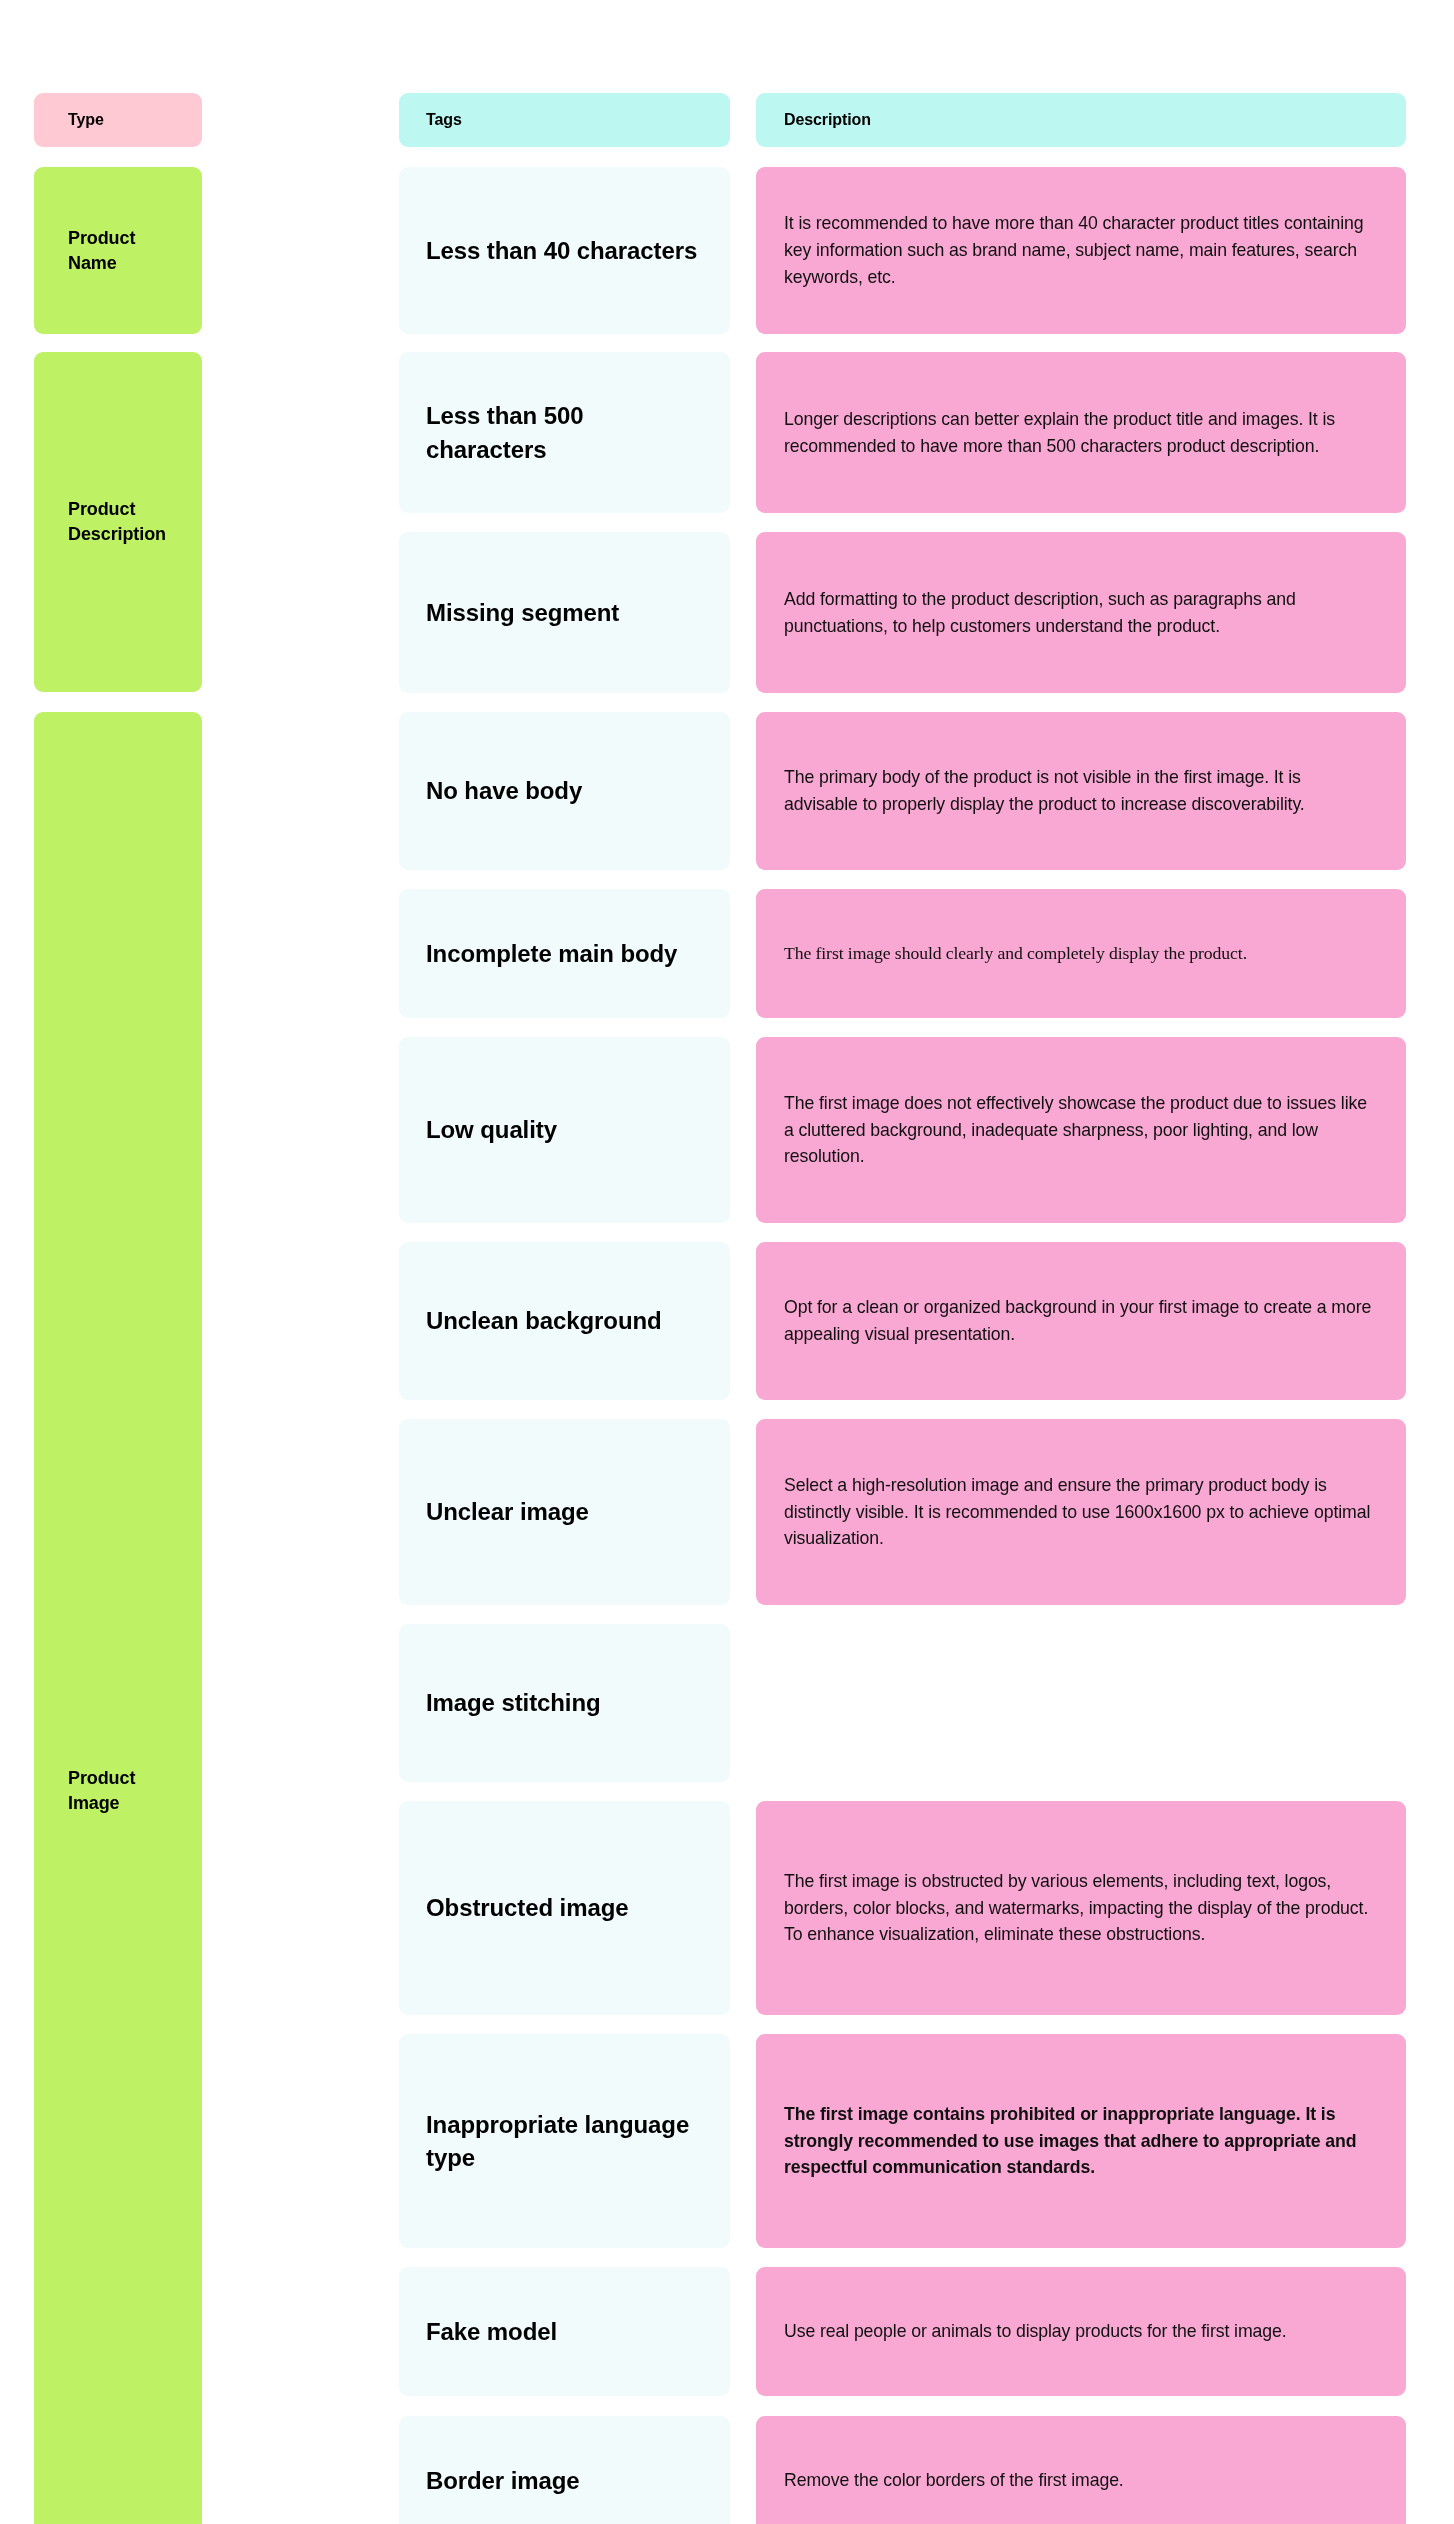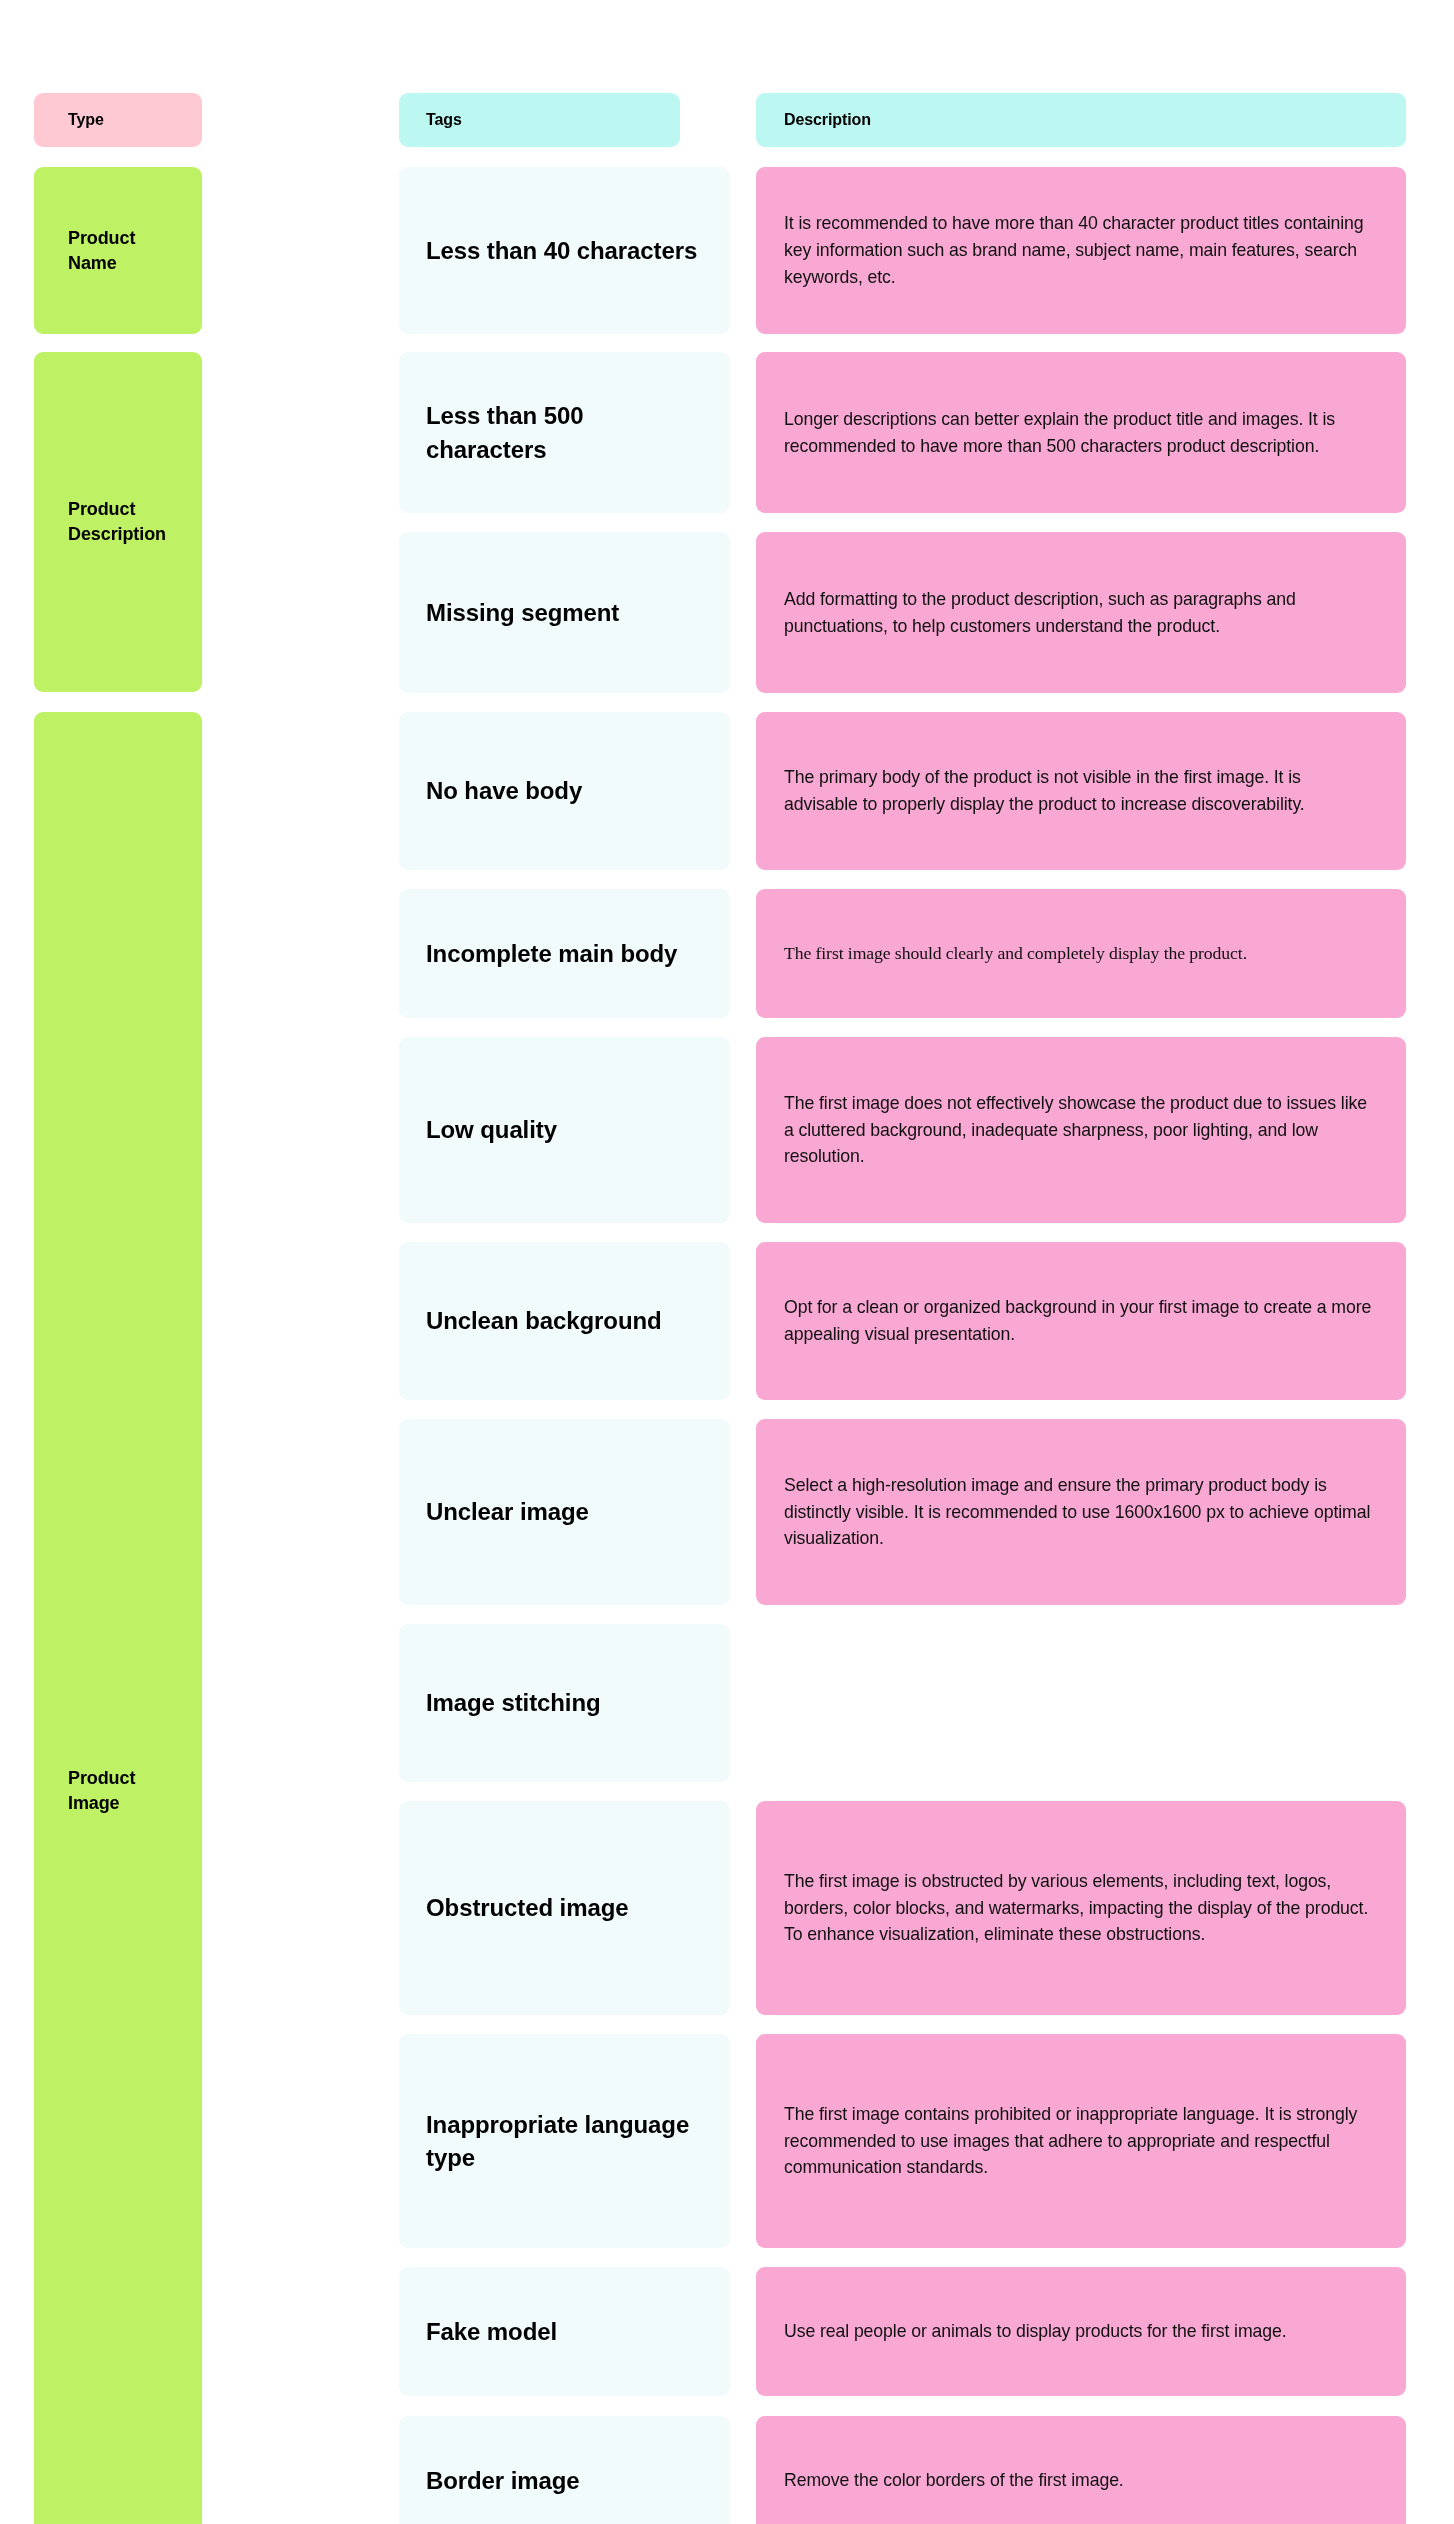--- a/index.html
+++ b/index.html
@@ -96,21 +96,21 @@
 </head>
 <body>
 
 <div class="sheet">
 
 <div class="cell hdr-type" style="left: 34px; top: 93px; width: 168px; height: 54px;">
       <div class="cell-inner pad-type">
         <span class="hdr-text" style="display: block;">Type</span>
       </div>
     </div>
-    <div class="cell hdr-tag" style="left: 399px; top: 93px; width: 281px; height: 54px; justify-content: flex-end;">
+    <div class="cell hdr-tag" style="left: 399px; top: 93px; width: 331px; height: 54px; justify-content: flex-end;">
       <div class="cell-inner pad-tag">
         <span class="hdr-text" style="display: block;">Tags</span>
       </div>
     </div>
     <div class="cell hdr-desc" style="left: 756px; top: 93px; width: 650px; height: 54px;">
       <div class="cell-inner pad-desc">
         <span class="hdr-text" style="display: block;">Description</span>
       </div>
     </div>
     <div class="cell c-type" style="left: 34px; top: 167px; width: 168px; height: 167px;">
@@ -223,21 +223,21 @@
         <span class="desc-text" style="display: block;">The first image is obstructed by various elements, including text, logos, borders, color blocks, and watermarks, impacting the display of the product. To enhance visualization, eliminate these obstructions.</span>
       </div>
     </div>
     <div class="cell c-tag" style="left: 399px; top: 2034px; width: 331px; height: 214px;">
       <div class="cell-inner pad-tag">
         <span class="tag-text" style="display: block;">Inappropriate language type</span>
       </div>
     </div>
     <div class="cell c-desc" style="left: 756px; top: 2034px; width: 650px; height: 214px;">
       <div class="cell-inner pad-desc">
-        <span class="desc-text" style="display: block;">The first image contains prohibited or inappropriate language. It is strongly recommended to use images that adhere to appropriate and respectful communication standards.</span>
+        <span class="desc-text" style="display: block; font-weight: bold;">The first image contains prohibited or inappropriate language. It is strongly recommended to use images that adhere to appropriate and respectful communication standards.</span>
       </div>
     </div>
     <div class="cell c-tag" style="left: 399px; top: 2267px; width: 331px; height: 129px;">
       <div class="cell-inner pad-tag">
         <span class="tag-text" style="display: block;">Fake model</span>
       </div>
     </div>
     <div class="cell c-desc" style="left: 756px; top: 2267px; width: 650px; height: 129px;">
       <div class="cell-inner pad-desc">
         <span class="desc-text" style="display: block;">Use real people or animals to display products for the first image.</span>

